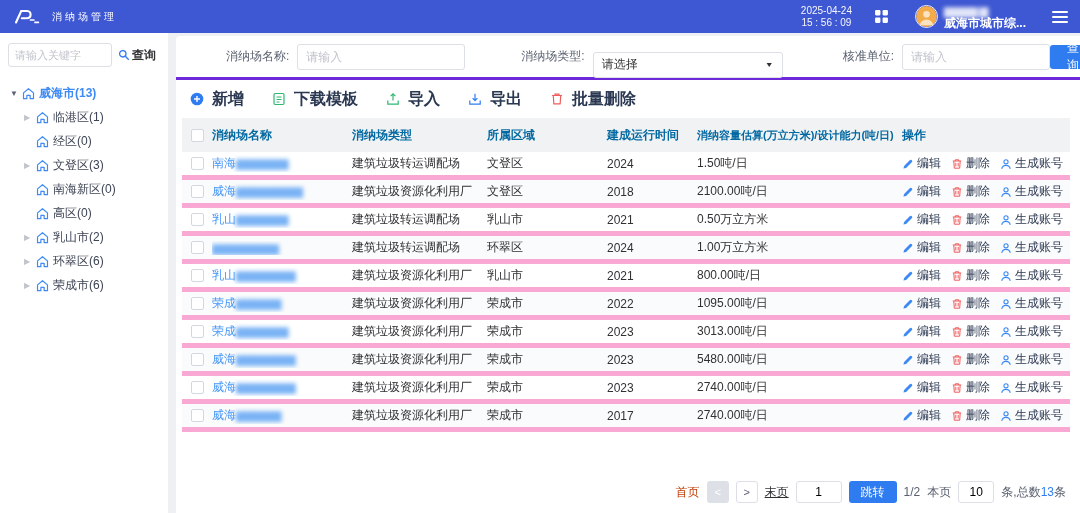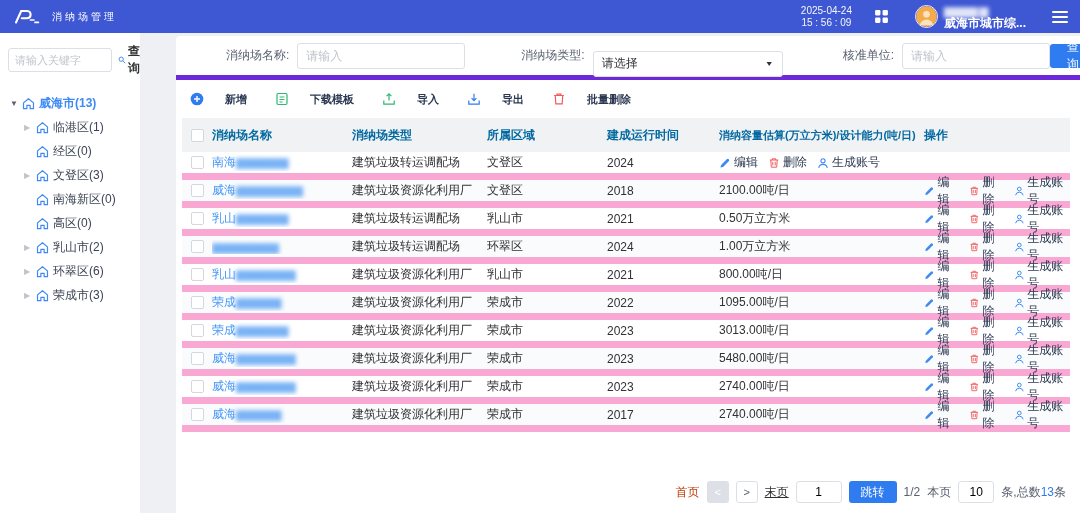--- a/index.html
+++ b/index.html
@@ -19,72 +19,72 @@
   .datetime { text-align:center; font-size:10px; line-height:12px; margin-right:22px; opacity:.95; }
   .grid-ic { width:15px; height:15px; margin-right:26px; cursor:pointer; }
   .avatar { width:23px; height:23px; border-radius:50%; border:1px solid rgba(255,255,255,.9); overflow:hidden; flex:none; margin-right:6px; }
   .userinfo { font-size:12px; line-height:12px; margin-right:26px; max-width:86px; }
   .uname-blur { filter:blur(2px); opacity:.85; letter-spacing:-1px; white-space:nowrap; }
   .uorg { font-weight:bold; white-space:nowrap; }
   .burger { width:16px; height:12px; display:flex; flex-direction:column; justify-content:space-between; cursor:pointer; }
   .burger i { height:2px; background:#fff; border-radius:1px; }
   
   .sidebar {
-    position:absolute; left:0; top:33px; bottom:0; width:140px; background:#fff; padding:10px 6px 0 8px;
+    position:absolute; left:0; top:33px; bottom:0; width:168px; background:#fff; padding:10px 6px 0 8px;
   }
   .side-search { display:flex; align-items:center; }
   .side-search input {
     width:104px; height:24px; border:1px solid #dcdfe6; border-radius:3px; padding:0 6px;
     font-size:11px; color:#303133; outline:none;
   }
   .side-search input::placeholder { color:#c0c4cc; }
   .side-query { display:flex; align-items:center; gap:2px; margin-left:6px; cursor:pointer; font-weight:bold; color:#303133; }
   .side-query svg { width:12px; height:12px; }
   .tree { margin-top:14px; }
   .tree-item { display:flex; align-items:center; height:24px; cursor:pointer; white-space:nowrap; color:#3c4353; }
   .tree-item .expander { width:12px; font-size:8px; color:#c0c4cc; flex:none; }
   .tree-item .expander.open { color:#5a6170; }
   .tree-item svg { width:13px; height:13px; margin-right:4px; flex:none; }
   .tree-item.selected .lbl { color:#3d8af5; font-weight:bold; }
   
   .panel {
     position:absolute; left:176px; right:0; top:36px; bottom:0; background:#fff; border-radius:4px 0 0 0;
   }
-  .filters { height:44px; display:flex; align-items:center; border-bottom:5px solid #6d28d9; padding:0 34px 0 50px; }
+  .filters { height:44px; display:flex; align-items:center; border-bottom:3px solid #6d28d9; padding:0 34px 0 50px; }
   .fgroup { display:flex; align-items:center; }
   .fgroup .flabel { color:#5a6170; margin-right:8px; white-space:nowrap; }
   .fgroup input, .fgroup .select {
     height:26px; border:1px solid #dcdfe6; border-radius:3px; padding:0 8px; font-size:12px; color:#737373; outline:none; background:#fff;
   }
   .fgroup input::placeholder { color:#c0c4cc; }
   .f-name input { width:168px; }
   .f-type { margin-left:56px; }
   .f-type .select { width:190px; display:flex; align-items:center; justify-content:space-between; color:#303133; cursor:pointer;margin-top:16px; }
   .f-type .caret { font-size:9px; color:#303133; transform:scaleY(.8); }
   .f-unit { margin-left:60px; }
   .f-unit input { width:148px; }
   .fbtns { margin-left:auto; display:flex; gap:14px; }
   .btn { height:24px; padding:0 16px; border-radius:3px; font-size:12px; cursor:pointer; display:flex; align-items:center; border:1px solid transparent; }
   .btn.primary { background:#2e7cf0; color:#fff; }
   
   .toolbar { height:38px; display:flex; align-items:center; gap:28px; padding:0 14px; }
-  .tool { display:flex; align-items:center; gap:21px; cursor:pointer; font-weight:bold; color:#2b3852; font-size:11px; }
+  .tool { display:flex; align-items:center; gap:8px; cursor:pointer; font-weight:bold; color:#2b3852; font-size:16px; }
   .tool svg { width:14px; height:14px; }
   
   .table { margin:0 10px 0 6px; }
   .thead, .trow { display:flex; align-items:center; }
   .thead { background:#f1f2f4; height:34px; font-weight:bold; color:#0369a1; }
-  .trow { height:28px; border-bottom:7px solid #f9a8d4; }
+  .trow { height:28px; border-bottom:5px solid #f9a8d4; }
   .trow:nth-child(even) { background:#fafbfc; }
   .c-cb { width:30px; display:flex; justify-content:center; flex:none; }
   .cb { width:13px; height:13px; border:1px solid #d4d7de; border-radius:2px; background:#fff; cursor:pointer; }
   .c-name { width:140px; flex:none; overflow:hidden; white-space:nowrap; }
   .c-type { width:135px; flex:none; }
   .c-region { width:120px; flex:none; }
-  .c-year { width:112px; flex:none; }
+  .c-year { width:90px; flex:none; }
   .c-cap { width:205px; flex:none; white-space:nowrap; }
   .thead .c-cap { font-size:11px; }
   .c-ops { flex:1; display:flex; align-items:center; gap:10px; }
   .thead .c-ops { display:block; }
   .name-link { color:#4596f7; cursor:pointer; white-space:nowrap; }
   .name-mask { filter:blur(2px); color:#7ab3f5; letter-spacing:-2px; }
   .op { display:flex; align-items:center; gap:3px; cursor:pointer; color:#2b3852; }
   .op svg { width:12px; height:12px; }
   
   .pager {
@@ -204,21 +204,21 @@
         <svg viewBox="0 0 12 12">
           <path d="M6 1.6L1.4 5.4V10.8h3.1V7.8h3v3h3.1V5.4z" fill="none" stroke="#3d8af5" stroke-width="1.1" stroke-linejoin="round"></path>
         </svg>
         <span class="lbl">环翠区(6)</span>
       </div>
       <div class="tree-item" style="padding-left: 16px;">
         <span class="expander">▶</span>
         <svg viewBox="0 0 12 12">
           <path d="M6 1.6L1.4 5.4V10.8h3.1V7.8h3v3h3.1V5.4z" fill="none" stroke="#3d8af5" stroke-width="1.1" stroke-linejoin="round"></path>
         </svg>
-        <span class="lbl">荣成市(3)</span>
+        <span class="lbl">荣成市(6)</span>
       </div>
     </div>
 </div>
 
 <div class="panel">
 
   <div class="filters">
     <div class="fgroup f-name">
       <span class="flabel">消纳场名称:</span>
       <input type="text" placeholder="请输入" style="">
@@ -291,20 +291,21 @@
     </div>
     <div id="tbody">
         <div class="trow">
           <div class="c-cb">
             <span class="cb"></span>
           </div>
           <div class="c-name"><span class="name-link"><span>南海</span><span class="name-mask">▆▆▆▆▆▆▆</span></span></div>
           <div class="c-type">建筑垃圾转运调配场</div>
           <div class="c-region">文登区</div>
           <div class="c-year">2024</div>
+          <div class="c-cap">1.50吨/日</div>
           <div class="c-ops">
             <span class="op">
               <svg viewBox="0 0 12 12">
                 <path d="M1.4 10.6l.7-2.7 5.9-5.9a1 1 0 0 1 1.4 0l.6.6a1 1 0 0 1 0 1.4l-5.9 5.9z" fill="#3d8af5"></path>
               </svg>
               <span>编辑</span>
             </span>
             <span class="op">
               <svg viewBox="0 0 12 12">
                 <path d="M1.8 3h8.4M4.3 3V1.8h3.4V3M2.8 3l.5 7.2h5.4L9.2 3M4.8 4.8v3.6M7.2 4.8v3.6" stroke="#f05b5b" fill="none" stroke-width="1"></path>

